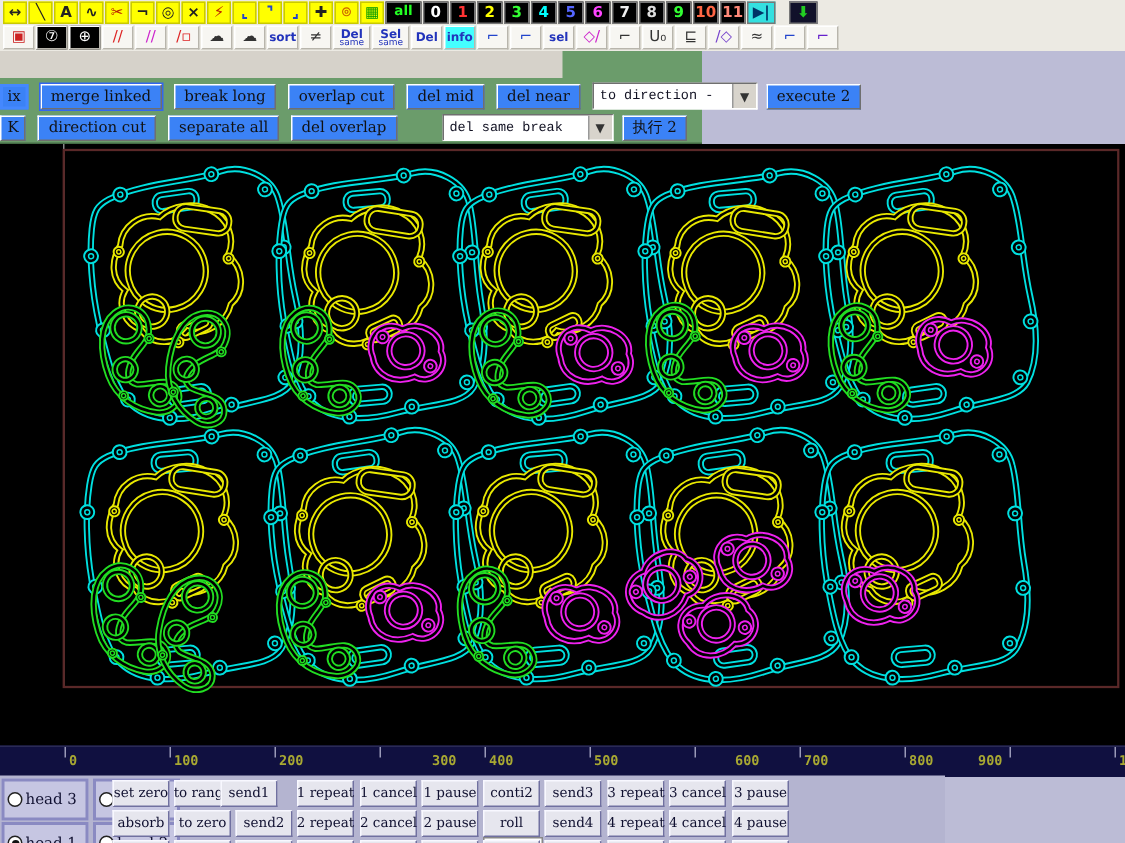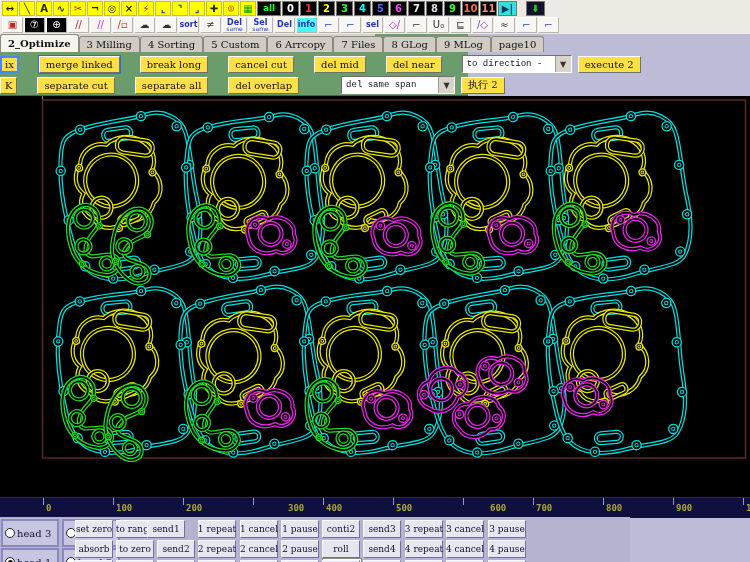--- a/index.html
+++ b/index.html
@@ -25,22 +25,22 @@
   .tabrow .lavfill{position:absolute;left:468px;top:0;width:282px;height:18px;background:#bcbcd6;}
   .tabs{position:absolute;left:0;top:0;height:18px;display:flex;z-index:2;}
   .tab{height:16px;margin-top:2px;padding:0 7px;display:flex;align-items:center;font-size:10px;
        font-family:"DejaVu Serif",serif;color:#111;background:#d0ccc4;border:1px solid #8d897f;
        border-bottom:none;border-radius:3px 3px 0 0;box-sizing:border-box;}
   .tab.active{background:#f6f4ee;height:18px;margin-top:0;font-weight:bold;}
   
   .gpanel{position:absolute;left:0;top:52px;width:468px;height:44px;background:#6b9c6b;border-bottom:1px solid #446a44;box-sizing:border-box;}
   .grow{position:absolute;left:0;display:flex;align-items:center;}
   .gbtn{height:17px;padding:0 6px;display:flex;align-items:center;justify-content:center;
-        background:#fde047;border:1px solid;border-color:#ffffff #6f6f6f #6f6f6f #ffffff;
-        font-family:"DejaVu Serif",serif;font-size:10px;color:#111;box-sizing:border-box;margin-right:20px;white-space:nowrap;}
+        background:#3b82f6;border:1px solid;border-color:#ffffff #6f6f6f #6f6f6f #ffffff;
+        font-family:"DejaVu Serif",serif;font-size:10px;color:#111;box-sizing:border-box;margin-right:8px;white-space:nowrap;}
   .gbtn.cut{padding:0 3px;border:2px solid #4488ff;}
   .gbtn.focus{outline:1px solid #3366ee;}
   .dropdown{height:18px;background:#fff;border:1px solid;border-color:#6f6f6f #ffffff #ffffff #6f6f6f;
             display:flex;align-items:center;box-sizing:border-box;margin-right:6px;}
   .dropdown .dtext{flex:1;font-family:Liberation Mono, monospace;font-size:9px;color:#112;padding:0 4px;white-space:nowrap;overflow:hidden;}
   .dropdown .darrow{width:15px;height:16px;background:#d8d4cc;border-left:1px solid #999;
                     display:flex;align-items:center;justify-content:center;font-size:8px;color:#333;}
   
   .canvas-wrap{position:absolute;left:0;top:96px;width:750px;height:421px;background:#000;}
   .canvas-wrap svg{position:absolute;left:0;top:0;}
@@ -140,56 +140,45 @@
       <div class="tb2icon" style="color: rgb(119, 68, 204);">/◇</div>
       <div class="tb2icon" style="color: rgb(51, 51, 51);">≈</div>
       <div class="tb2icon" style="color: rgb(34, 68, 204);">⌐</div>
       <div class="tb2icon" style="color: rgb(102, 34, 204);">⌐</div>
     </div>
 </div>
 
 <div class="tabrow">
   <div class="greenfill"></div>
   <div class="lavfill"></div>
-  <div class="tabs" id="tabs">
-      <div class="tab active">2_Optimize</div>
-      <div class="tab">3 Milling</div>
-      <div class="tab">4 Sorting</div>
-      <div class="tab">5 Custom</div>
-      <div class="tab">6 Arrcopy</div>
-      <div class="tab">7 Files</div>
-      <div class="tab">8 GLog</div>
-      <div class="tab">9 MLog</div>
-      <div class="tab">page10</div>
-    </div>
 </div>
 
 <div class="gpanel">
   <div class="grow" style="top:3px;left:0;" id="grow1">
     <div class="gbtn cut">ix</div>
 
     <div class="gbtn focus">merge linked</div>
       <div class="gbtn">break long</div>
-      <div class="gbtn">cancel cut</div>
+      <div class="gbtn">overlap cut</div>
       <div class="gbtn">del mid</div>
       <div class="gbtn">del near</div>
       <div class="dropdown" style="width:110px;">
       <div class="dtext">to direction -</div>
       <div class="darrow">▼</div>
     </div>
     <div class="gbtn">execute 2</div>
   </div>
   <div class="grow" style="top:24px;left:0;" id="grow2">
     <div class="gbtn" style="padding:0 4px;">K</div>
 
-    <div class="gbtn">separate cut</div>
+    <div class="gbtn">direction cut</div>
       <div class="gbtn">separate all</div>
       <div class="gbtn">del overlap</div>
       <div class="dropdown" style="width:114px;margin-left:22px;">
-      <div class="dtext">del same span</div>
+      <div class="dtext">del same break</div>
       <div class="darrow">▼</div>
     </div>
     <div class="gbtn">执行 2</div>
   </div>
 </div>
 
 <div class="canvas-wrap">
   <svg id="cad" width="750" height="366" viewBox="0 0 750 366">
     <defs id="defs">
 
@@ -348,21 +337,21 @@
       <div class="rlabel" style="left: 326px;">400</div>
       <div class="rtick" style="left: 393px;"></div>
       <div class="rlabel" style="left: 396px;">500</div>
       <div class="rtick" style="left: 463px;"></div>
       <div class="rlabel" style="left: 466px; margin-left: 24px;">600</div>
       <div class="rtick" style="left: 533px;"></div>
       <div class="rlabel" style="left: 536px;">700</div>
       <div class="rtick" style="left: 603px;"></div>
       <div class="rlabel" style="left: 606px;">800</div>
       <div class="rtick" style="left: 673px;"></div>
-      <div class="rlabel" style="left: 676px;">900</div>
+      <div class="rlabel" style="left: 652px;">900</div>
       <div class="rtick" style="left: 743px;"></div>
       <div class="rlabel" style="left: 746px;">1000</div>
     </div>
 </div>
 
 <div class="bottom" id="bottom">
   <div class="whitebox" style="left:322px;top:41px;width:38px;height:10px;"></div>
 <div class="headbox" style="left: 1px; top: 2px;">
       <div class="radio"></div>
       <div class="hlabel">head 3</div>

